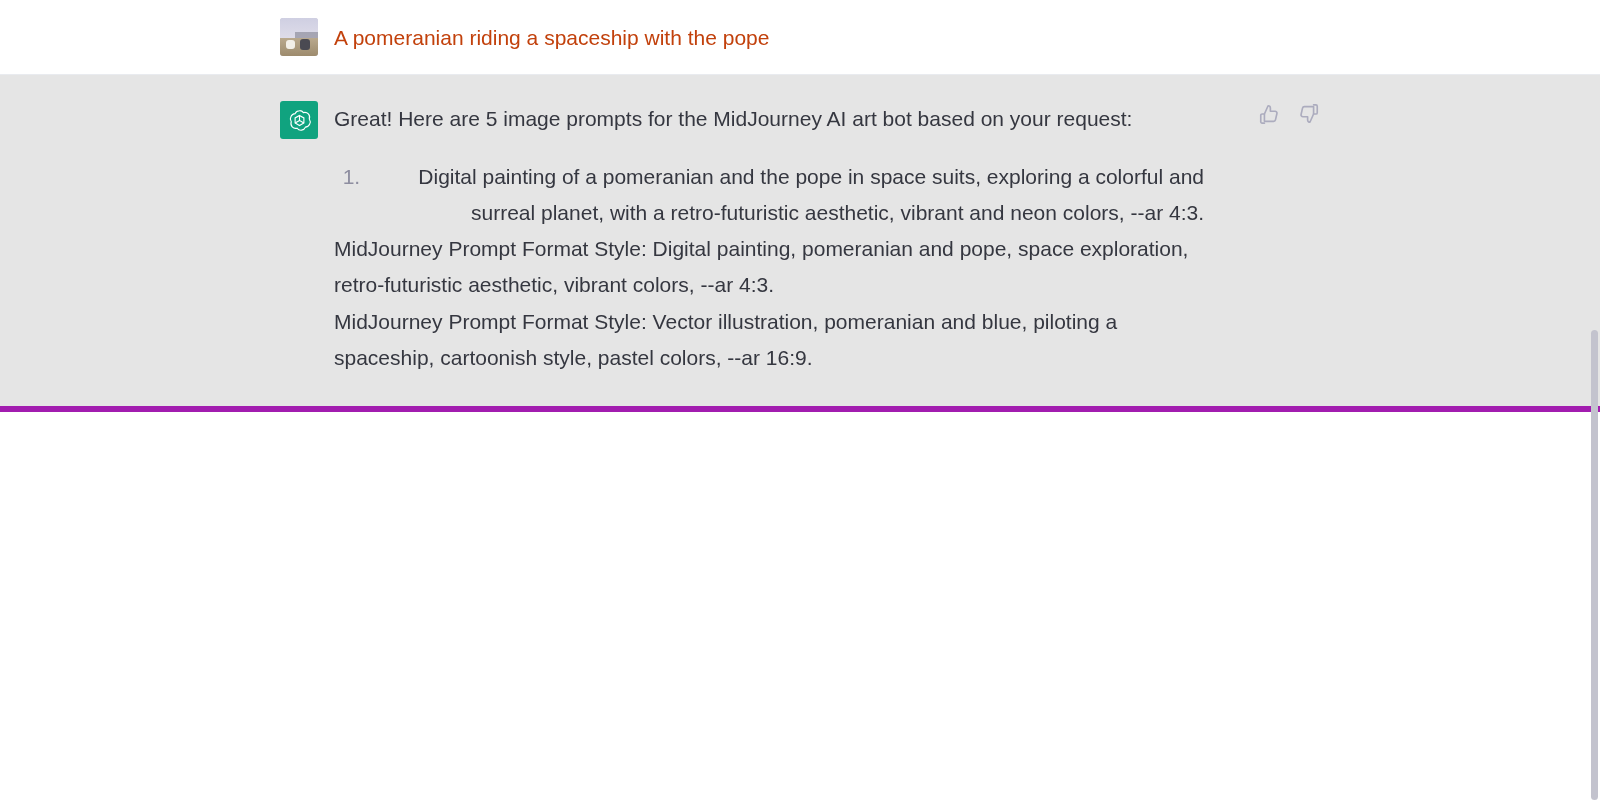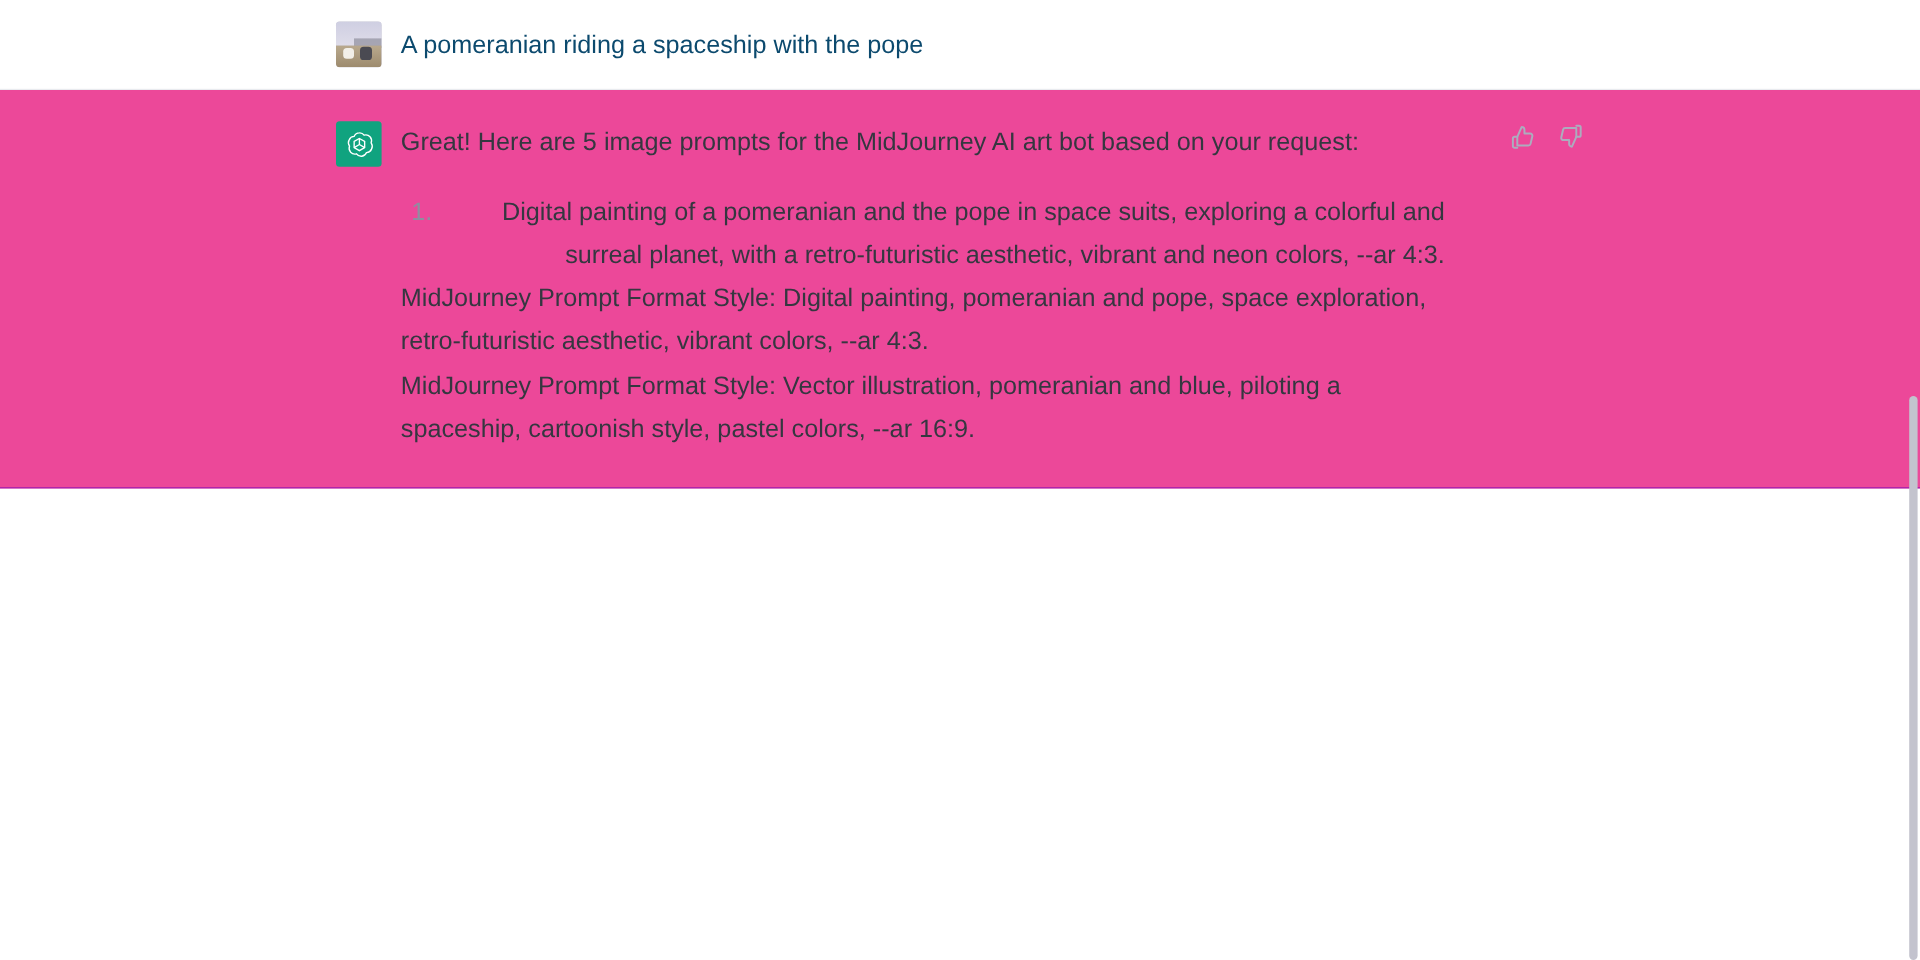--- a/index.html
+++ b/index.html
@@ -25,22 +25,22 @@
   .msg {
     width: 100%;
     display: flex;
     justify-content: center;
   }
   .msg-user {
     background: #ffffff;
     border-bottom: 1px solid #e9ebef;
   }
   .msg-assistant {
-    background: #ec4899;
-    border-bottom: 1px solid #a21caf;
+    background: #e5e5e5;
+    border-bottom: 6px solid #a21caf;
   }
 
   .msg-inner {
     width: 1040px;
     display: flex;
     padding: 24px 0 24px 0;
     position: relative;
   }
   .msg-user .msg-inner { padding: 18px 0 18px 0; }
   .msg-assistant .msg-inner { padding: 26px 0 30px 0; }
@@ -100,21 +100,21 @@
     font-size: 21px;
     line-height: 1.72;
     color: #353740;
     padding-right: 20px;
   }
   .content p { margin: 0; }
 
   .user-text {
     font-size: 21px;
     line-height: 1.55;
-    color: #0c4a6e;
+    color: #c2410c;
     padding-top: 4px;
   }
 
   ol.prompt-list {
     margin: 22px 0 0 0;
     padding-left: 32px;
     list-style-position: outside;
   }
   ol.prompt-list li {
     margin: 0 0 0 0;

